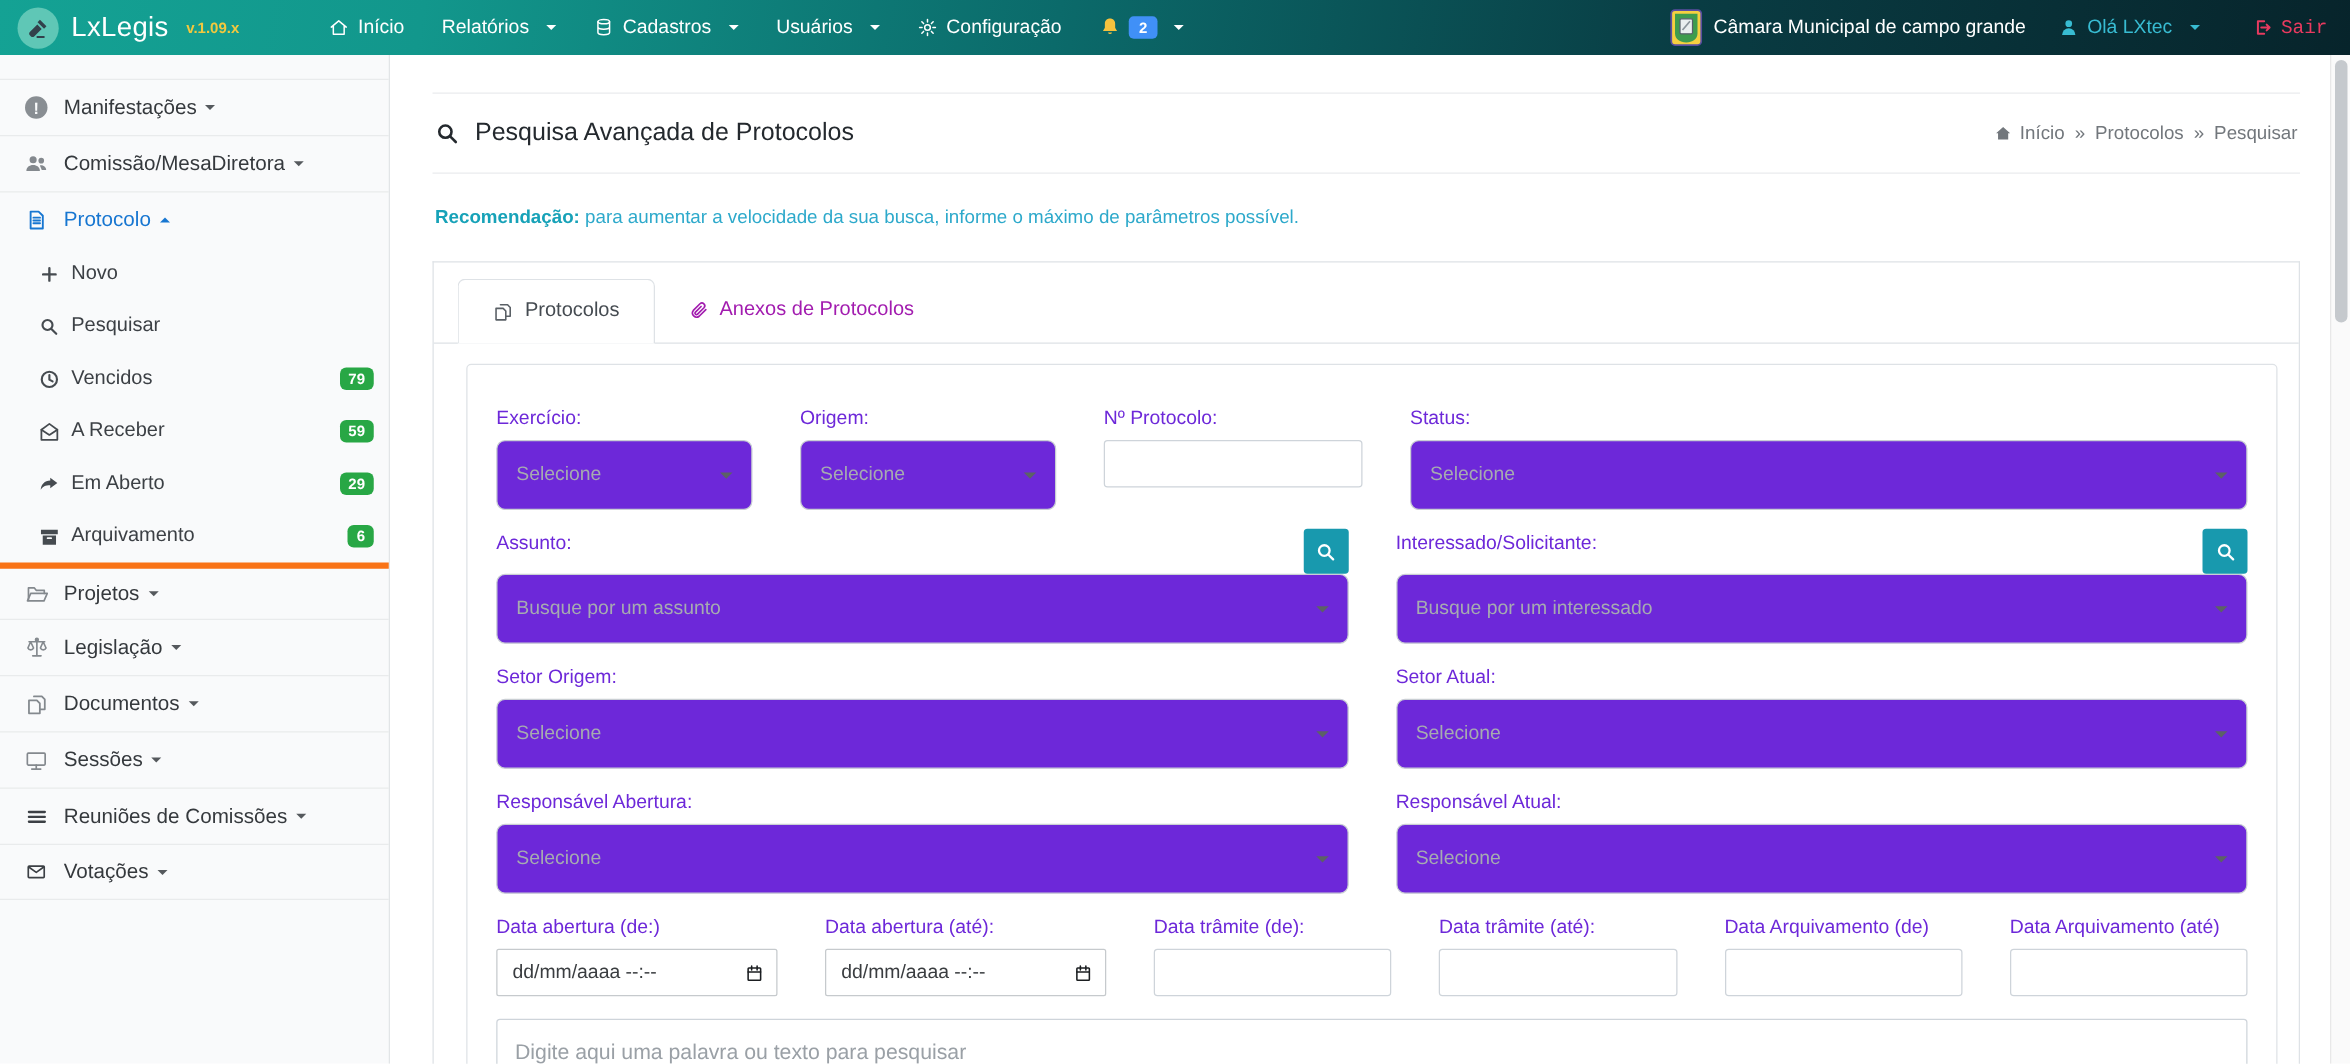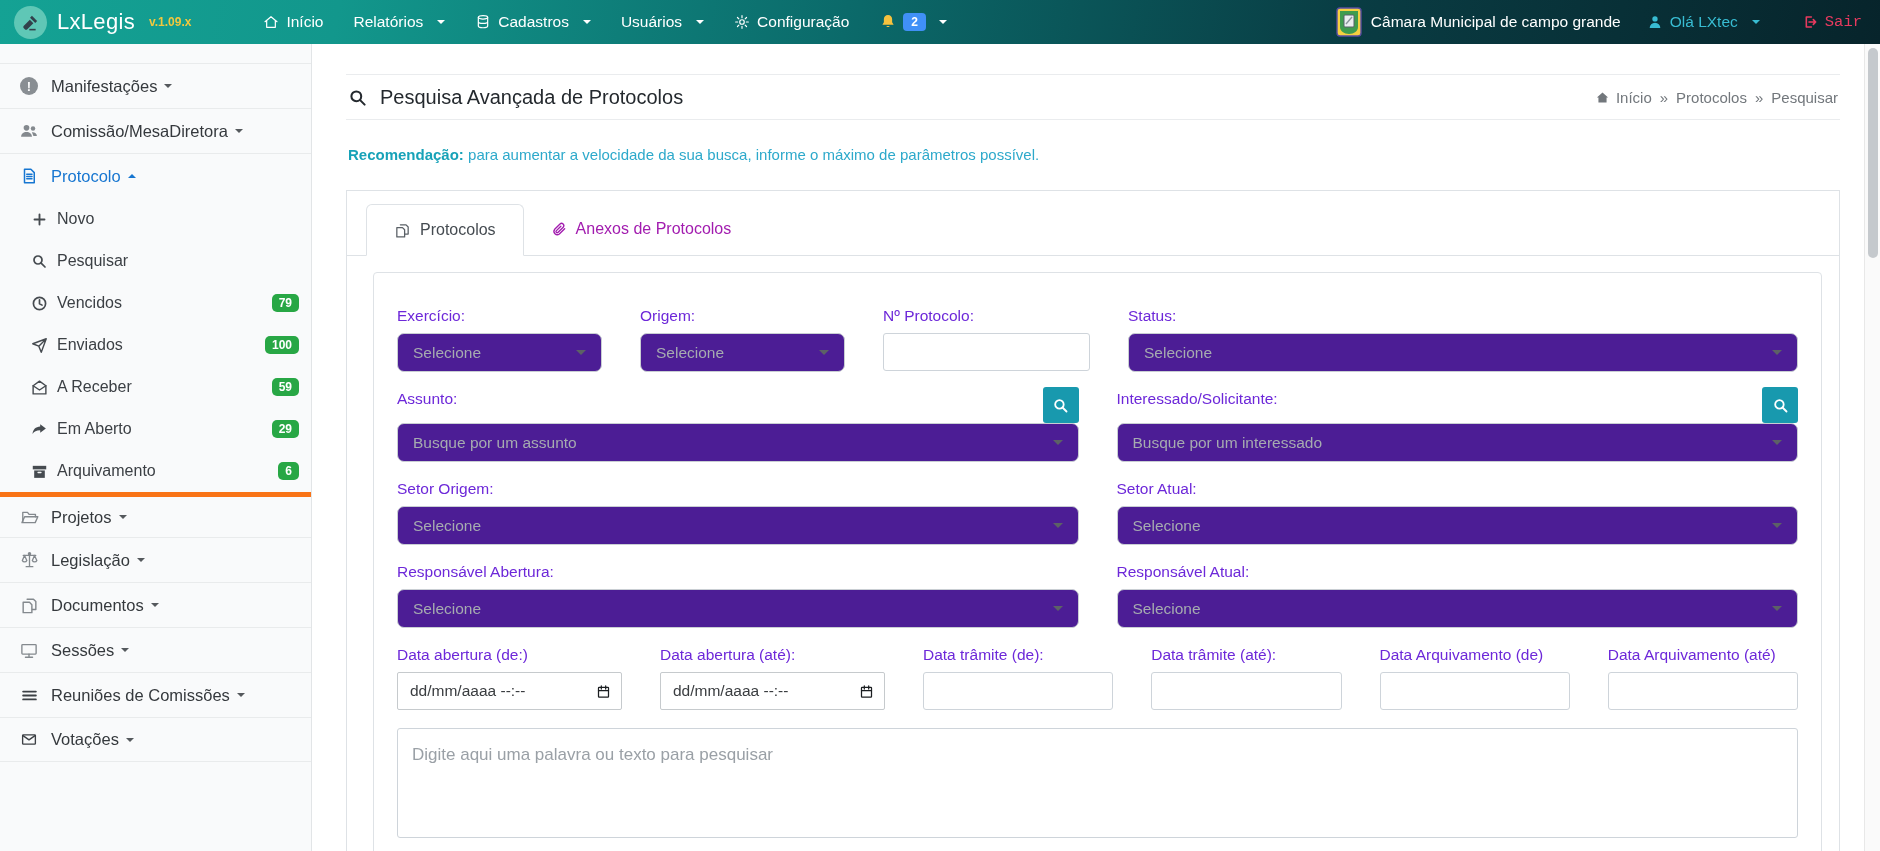--- a/index.html
+++ b/index.html
@@ -48,21 +48,21 @@
     font-size:13px; font-weight:bold; display:flex; align-items:center; justify-content:center; }
   .sub-item { height:42px; display:flex; align-items:center; padding:0 12px 0 29px;
     color:#3c4045; font-size:16px; cursor:pointer; }
   .sub-item .s-ic { width:20px; margin-right:8px; color:#464b50; display:flex; justify-content:center; }
   .badge { margin-left:auto; background:#28a745; color:#fff; font-size:12px; font-weight:bold;
     padding:3px 7px; border-radius:5px; line-height:12px; }
 
   
   .content { flex:1; position:relative; background:#fff; padding-right:16px; }
   .page-header { margin:30px 24px 0 34px; border-top:1px solid #eaecee; border-bottom:1px solid #eaecee;
-    height:46px; display:flex; align-items:center; justify-content:space-between; padding:0 2px; }
+    height:65px; display:flex; align-items:center; justify-content:space-between; padding:0 2px; }
   .page-title { display:flex; align-items:center; gap:13px; font-size:20px; color:#24292e; }
   .page-title .ic { width:19px; height:19px; stroke-width:2.6; }
   .breadcrumb { display:flex; align-items:center; gap:8px; font-size:15px; color:#72777c; }
   .breadcrumb .ic { width:15px; height:15px; }
   .crumb { cursor:pointer; display:flex; align-items:center; gap:6px; }
   .reco { margin:26px 24px 0 36px; font-size:15px; }
   .reco b { color:#17a2b8; font-weight:bold; }
   .reco span { color:#2da9cb; }
 
   .tab-card { margin:27px 24px 0 34px; border:1px solid #dee2e6; border-bottom:none; }
@@ -76,21 +76,21 @@
 
   .form-panel { margin:16px 17px 0 26px; border:1px solid #dee2e6; border-radius:4px;
     padding:34px 23px 30px 23px; height:700px; }
   .frow { margin-bottom:18px; }
   .grid-r1 { display:grid; grid-template-columns:205px 205px 207px 1fr; column-gap:38px; }
   .grid-half { display:grid; grid-template-columns:1fr 1fr; column-gap:38px; }
   .grid-dates { display:grid; grid-template-columns:225px 225px 1fr 1fr 1fr 1fr; column-gap:38px; }
   .flabel { display:block; font-size:15.5px; color:#6d28d9; margin-bottom:7px; height:19px; }
   .label-row { position:relative; height:26px; margin-bottom:7px; }
   .label-row .flabel { margin:0; }
-  .sel { height:39px; border:1px solid #c9ced3; border-radius:7px; background:#4c1d95;
+  .sel { height:56px; border:1px solid #c9ced3; border-radius:7px; background:#6d28d9;
     display:flex; align-items:center; justify-content:space-between; padding:0 15px;
     font-size:15.5px; color:#a6abb0; cursor:pointer; }
   .sel-caret { width:0; height:0; border-left:5px solid transparent; border-right:5px solid transparent;
     border-top:5px solid #5c6166; }
   .tinput { height:38px; width:100%; border:1px solid #ced4da; border-radius:3px; background:#fff;
     font-size:15.5px; color:#333; padding:0 10px; outline:none; }
   .date-input { height:38px; border:1px solid #c6cacd; border-radius:2px; background:#fff;
     display:flex; align-items:center; justify-content:space-between; padding:0 10px 0 12px;
     font-size:15.5px; color:#3a3d40; cursor:text; }
   .date-input .ic { width:15px; height:15px; color:#1b1e21; stroke-width:2; }
@@ -254,29 +254,20 @@
           <circle cx="12" cy="12" r="8.6"></circle>
             <path d="M12 7v5.3l3.6 2"></path>
           </svg>
       </span>
       <span>Vencidos</span>
       <span class="badge">79</span>
     </div>
     <div class="sub-item">
       <span class="s-ic">
         <svg class="ic" viewBox="0 0 24 24" style="width:17px;height:17px;stroke-width:2;">
-          <path d="M21.5 2.5L11 13M21.5 2.5L14.5 21.5l-3.5-8.5-8.5-3.5z"></path>
-          </svg>
-      </span>
-      <span>Enviados</span>
-      <span class="badge">100</span>
-    </div>
-    <div class="sub-item">
-      <span class="s-ic">
-        <svg class="ic" viewBox="0 0 24 24" style="width:17px;height:17px;stroke-width:2;">
           <path d="M3 9.5L12 3l9 6.5V21H3z"></path>
             <path d="M3 9.5l9 6 9-6"></path>
           </svg>
       </span>
       <span>A Receber</span>
       <span class="badge">59</span>
     </div>
     <div class="sub-item">
       <span class="s-ic">
         <svg class="ic fill" viewBox="0 0 24 24" style="width:17px;height:17px;">

